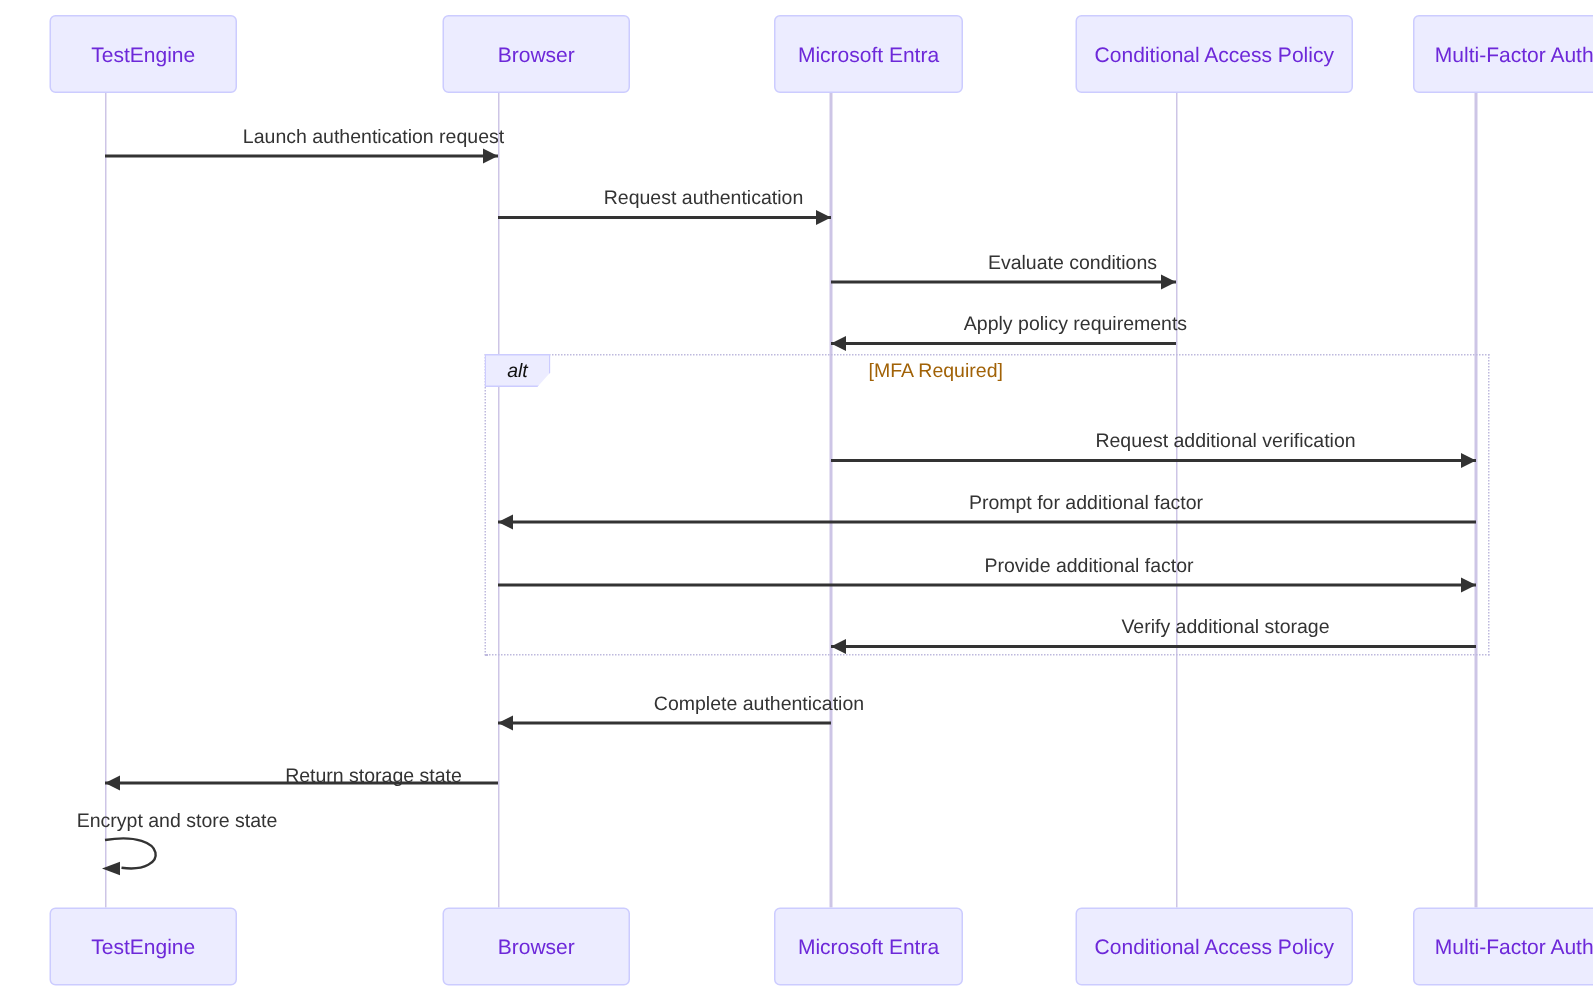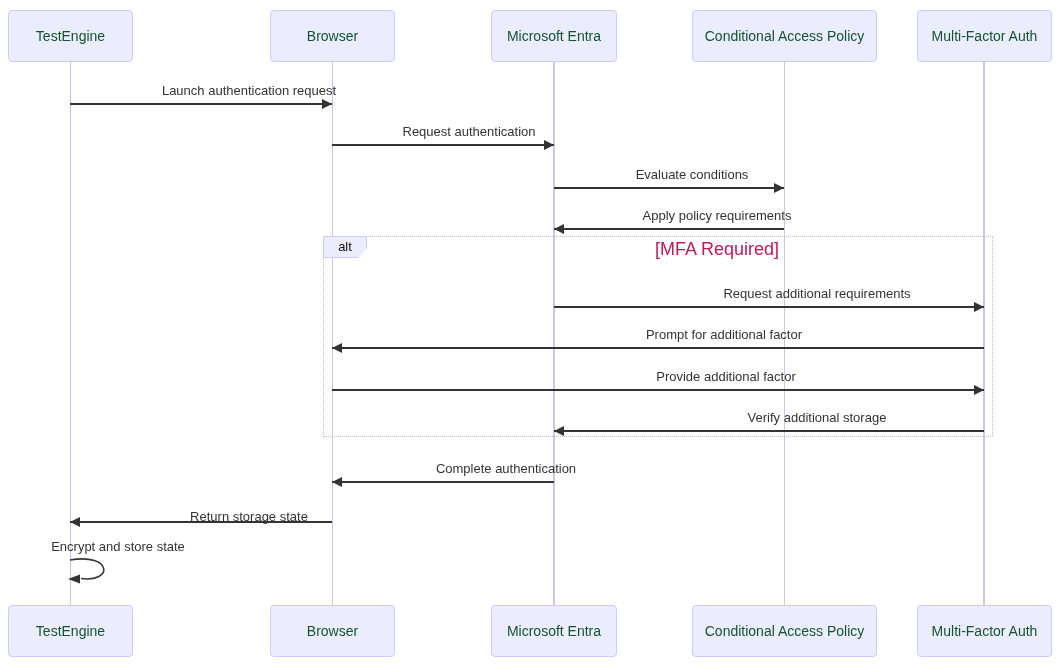--- a/index.html
+++ b/index.html
@@ -12,21 +12,21 @@
   html,body{margin:0;padding:0;background:#ffffff;}
   body{font-family:"Liberation Sans","DejaVu Sans",sans-serif;color:var(--ink);}
   .canvas{position:relative;width:1062px;height:665px;background:#fff;overflow:hidden;}
 
   .actor{
     position:absolute;height:52px;
     background:var(--actor-fill);
     border:1px solid var(--actor-border);
     border-radius:4px;
     display:flex;align-items:center;justify-content:center;
-    font-size:14px;color:#14532d;box-sizing:border-box;
+    font-size:14px;color:#6d28d9;box-sizing:border-box;margin-left:25px;
   }
   .lifeline{
     position:absolute;top:62px;height:543px;width:1.6px;
     background:var(--lifeline);
   }
   .msg-label{
     position:absolute;height:17px;line-height:17px;
     text-align:center;font-size:13px;color:var(--ink);
     white-space:nowrap;
     padding-left:48px;
@@ -43,25 +43,25 @@
     position:absolute;left:323px;top:236px;width:670px;height:201px;
     border:1px dotted var(--frame);box-sizing:border-box;
   }
   .alt-tab{
     position:absolute;left:323px;top:236px;width:44px;height:22px;
     background:var(--actor-fill);
     border:1px solid var(--actor-border);
     clip-path:polygon(0 0,100% 0,100% 55%,80% 100%,0 100%);
     box-sizing:border-box;
     display:flex;align-items:center;justify-content:center;
-    font-size:13px;color:#111;padding-bottom:2px;
+    font-size:13px;color:#111;padding-bottom:2px;font-style:italic;
   }
   .alt-cond{
     position:absolute;left:579px;top:239px;width:200px;height:17px;
-    text-align:right;font-size:18px;color:#be185d;white-space:nowrap;
+    text-align:left;font-size:13px;color:#a16207;white-space:nowrap;
   }
   .selfloop-svg{position:absolute;left:55px;top:552px;}
 </style>
 </head>
 <body>
 
 <div class="canvas">
 
   <div class="lifeline" style="left:69.7px"></div>
   <div class="lifeline" style="left:331.7px"></div>
@@ -97,35 +97,35 @@
   </div>
 
   <div>
     <div class="msg-label" style="left:332px;width:178px;top:123px">Request authentication</div>
     <div class="msg-line" style="left:332px;width:222px;top:144px">
         <span class="ah right"></span>
       </div>
   </div>
 
   <div>
-    <div class="msg-label" style="left:529px;width:230px;top:166px">Evaluate conditions</div>
+    <div class="msg-label" style="left:552px;width:230px;top:166px">Evaluate conditions</div>
     <div class="msg-line" style="left:554px;width:230px;top:187px">
         <span class="ah right"></span>
       </div>
   </div>
 
   <div>
     <div class="msg-label" style="left:554px;width:230px;top:207px">Apply policy requirements</div>
     <div class="msg-line" style="left:554px;width:230px;top:228px">
         <span class="ah left"></span>
       </div>
   </div>
 
   <div>
-    <div class="msg-label" style="left:554px;width:430px;top:285px">Request additional requirements</div>
+    <div class="msg-label" style="left:554px;width:430px;top:285px">Request additional verification</div>
     <div class="msg-line" style="left:554px;width:430px;top:306px">
         <span class="ah right"></span>
       </div>
   </div>
 
   <div>
     <div class="msg-label" style="left:332px;width:688px;top:326px">Prompt for additional factor</div>
     <div class="msg-line" style="left:332px;width:652px;top:347px">
         <span class="ah left"></span>
       </div>

